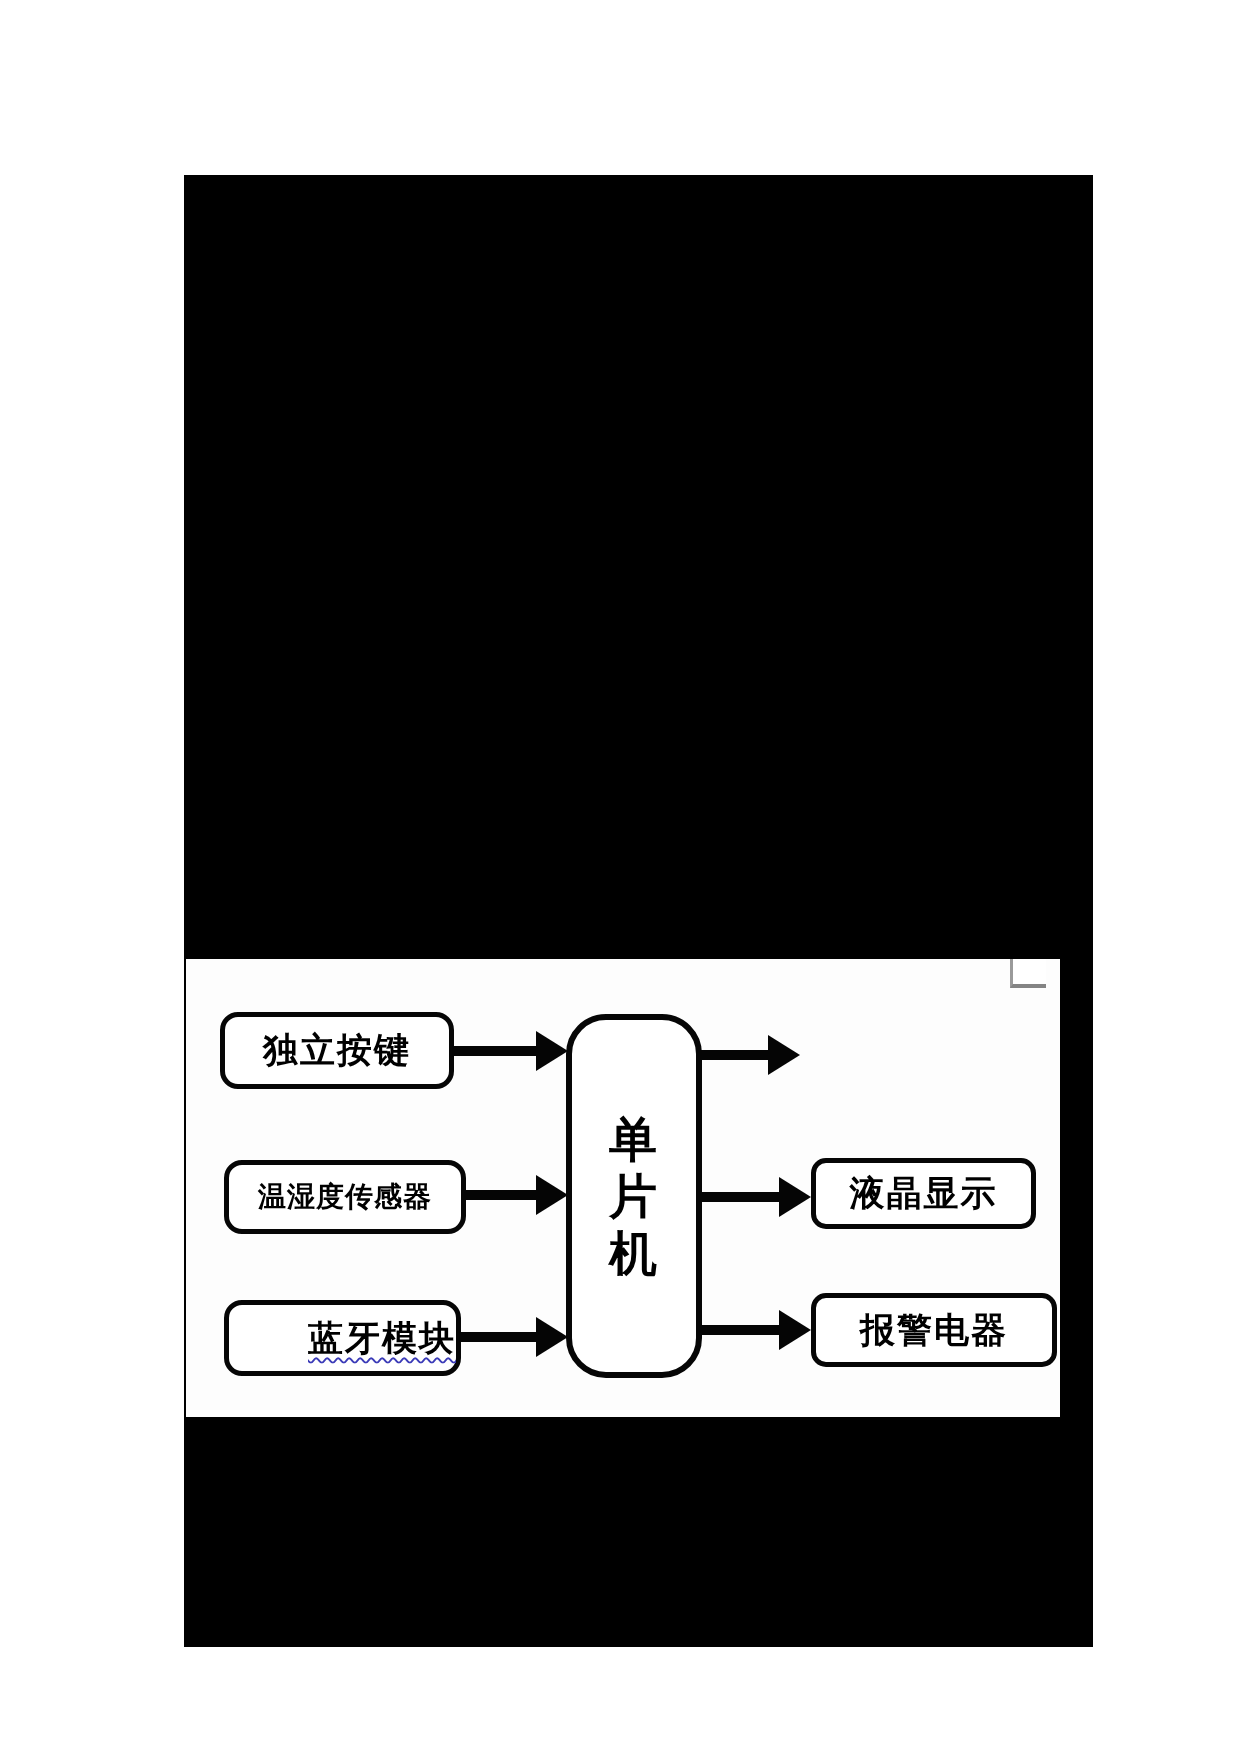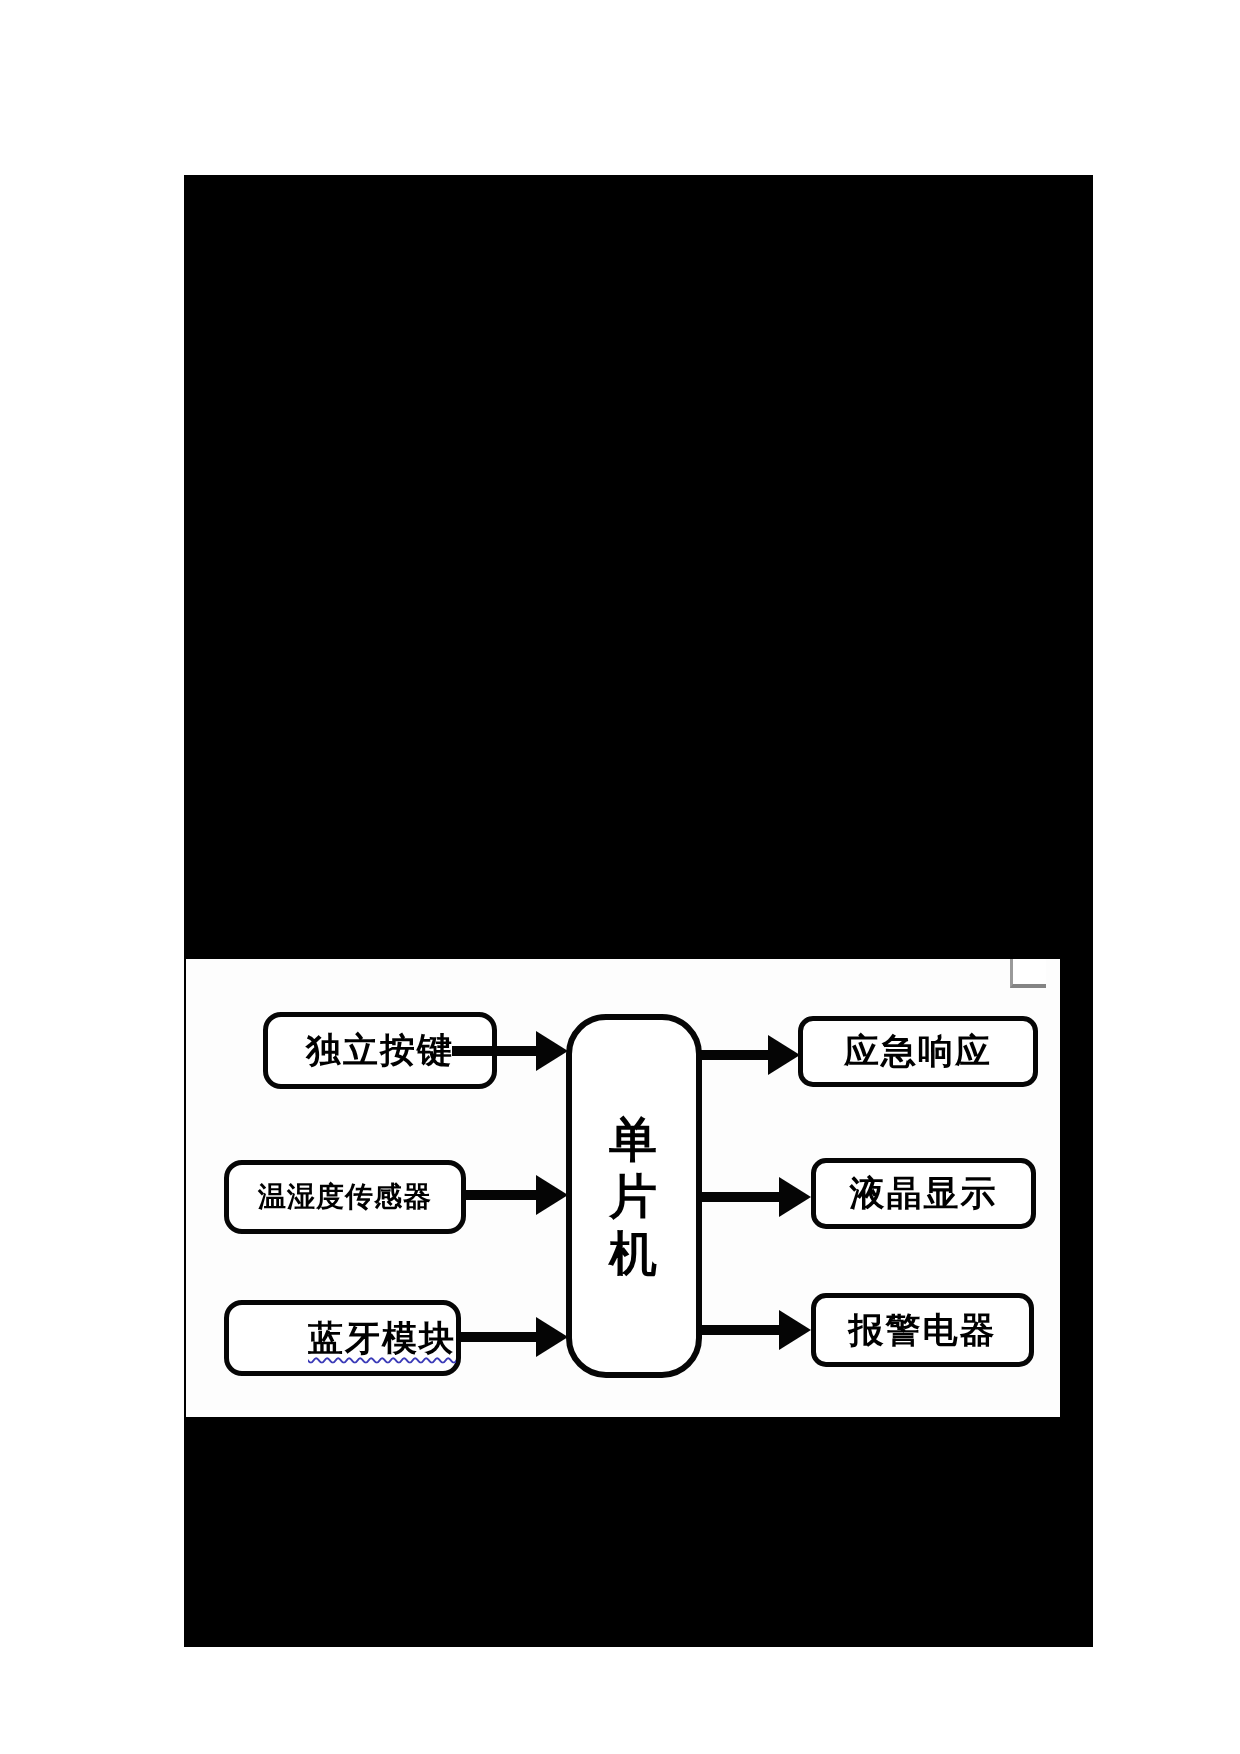--- a/index.html
+++ b/index.html
@@ -45,26 +45,26 @@
     border-radius: 18px;
     display: flex;
     align-items: center;
     justify-content: center;
     font-weight: 700;
     font-size: 35px;
     color: #000000;
     letter-spacing: 2px;
     white-space: nowrap;
   }
-  .box-keys      { left: 34px;  top: 53px;  width: 234px; height: 77px; margin-left: 43px; }
+  .box-keys      { left: 34px;  top: 53px;  width: 234px; height: 77px; }
   .box-temp      { left: 38px;  top: 201px; width: 242px; height: 74px; font-size: 28px; letter-spacing: 1px; }
   .box-bt        { left: 38px;  top: 341px; width: 237px; height: 76px; justify-content: flex-end; }
   .box-emergency { left: 612px; top: 57px;  width: 240px; height: 71px; border-radius: 15px; }
   .box-lcd       { left: 625px; top: 199px; width: 225px; height: 71px; border-radius: 15px; }
-  .box-alarm     { left: 625px; top: 334px; width: 223px; height: 74px; border-radius: 15px; }
+  .box-alarm     { left: 625px; top: 334px; width: 246px; height: 74px; border-radius: 15px; }
 
   .box-mcu {
     left: 380px; top: 55px;
     width: 136px; height: 364px;
     border: 6px solid #060606;
     border-radius: 40px;
   }
   .mcu-label {
     width: 54px;
     font-size: 48px;
@@ -103,23 +103,20 @@
     <span>温湿度传感器</span>
   </div>
   <div class="dbox box-bt">
     <span class="squiggle">蓝牙模块</span>
   </div>
 
   <div class="dbox box-mcu">
     <div class="mcu-label">单片机</div>
   </div>
 
-  <div class="dbox box-emergency">
-    <span>应急响应</span>
-  </div>
   <div class="dbox box-lcd">
     <span>液晶显示</span>
   </div>
   <div class="dbox box-alarm">
     <span>报警电器</span>
   </div>
 
   <svg class="arrow" style="left:266px; top:70px;" width="116" height="44">
     <rect x="0" y="17" width="88" height="10"></rect>
     <polygon points="84,2 116,22 84,42"></polygon>

